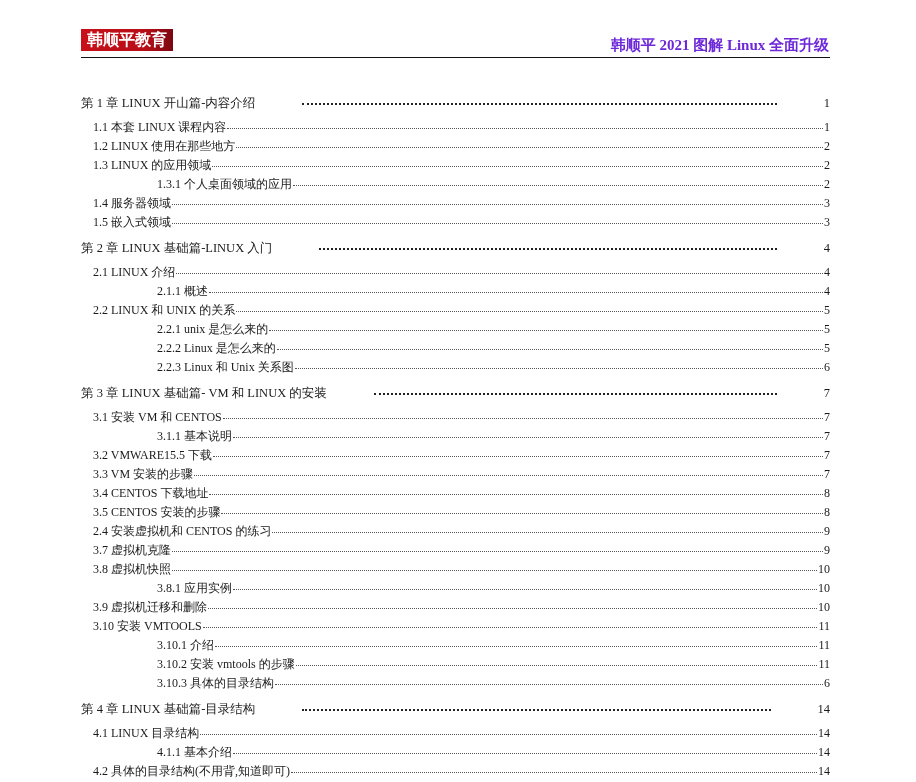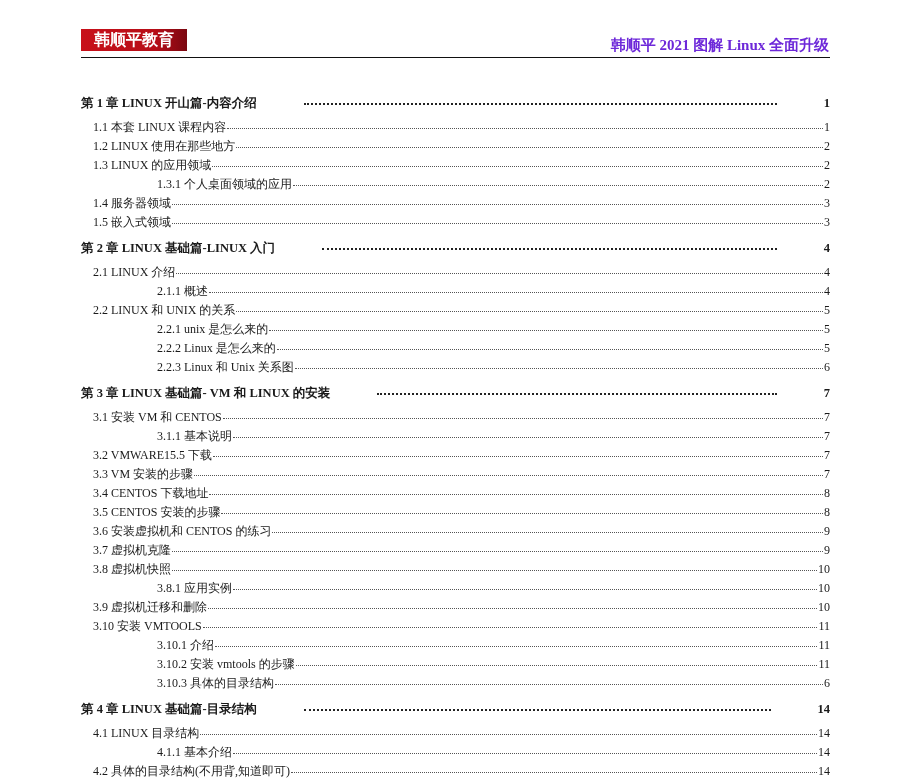--- a/index.html
+++ b/index.html
@@ -1,27 +1,27 @@
 <!DOCTYPE html>
 <html><head>
 <meta charset="utf-8">
 <style>
   html, body { margin: 0; padding: 0; background: #ffffff; }
   body { width: 916px; height: 782px; position: relative; overflow: hidden;
          font-family: "Liberation Serif", "DejaVu Serif", serif; color: #1a1a1a; }
-  .logo { position: absolute; left: 81px; top: 29px; width: 106px; height: 22px;
+  .logo { position: absolute; left: 81px; top: 29px; width: 92px; height: 22px;
           background: linear-gradient(90deg, #c8101a 0%, #b70d17 70%, #7a0710 100%);
           color: #fff; font-family: "DejaVu Sans", sans-serif; font-weight: bold;
           font-size: 16px; line-height: 22px; text-align: center; letter-spacing: 0px; }
   .doc-title { position: absolute; right: 87px; top: 36px; font-weight: bold;
                font-size: 15px; line-height: 18px; color: #6d28d9; }
   .header-rule { position: absolute; left: 81px; top: 57px; width: 749px; height: 1px; background: #111; }
   .toc { position: absolute; left: 81px; top: 93px; width: 749px; }
   .row { display: flex; align-items: baseline; height: 19px; line-height: 19px; font-size: 12px; }
-  .row.chapter { font-weight: bold; font-size: 12.5px; height: 20px; line-height: 20px; gap: 46px; }
+  .row.chapter { font-weight: normal; font-size: 12.5px; height: 20px; line-height: 20px; gap: 46px; }
   .row.gap-before { margin-top: 6px; justify-content: space-between; }
   .row.gap-after { margin-bottom: 5px; }
   .row.l2 { padding-left: 12px; }
   .row.l3 { padding-left: 76px; }
   .label { white-space: nowrap; }
   .dots { flex: 1; border-bottom: 1px dotted #555; margin: 0 1px 4px 1px; height: 1px; align-self: flex-end; position: relative; top: -4px; }
   .chapter .dots { border-bottom: 2px dotted #222; }
   .page { white-space: nowrap; text-align: right; min-width: 6px; }
 </style>
 </head>
@@ -131,21 +131,21 @@
       <span class="label">3.4 CENTOS 下载地址</span>
       <span class="dots"></span>
       <span class="page">8</span>
     </div>
     <div class="row l2">
       <span class="label">3.5 CENTOS 安装的步骤</span>
       <span class="dots"></span>
       <span class="page">8</span>
     </div>
     <div class="row l2">
-      <span class="label">3.6  安装虚拟机和 CENTOS 的练习</span>
+      <span class="label">2.4  安装虚拟机和 CENTOS 的练习</span>
       <span class="dots"></span>
       <span class="page">9</span>
     </div>
     <div class="row l2">
       <span class="label">3.7  虚拟机克隆</span>
       <span class="dots"></span>
       <span class="page">9</span>
     </div>
     <div class="row l2">
       <span class="label">3.8  虚拟机快照</span>

